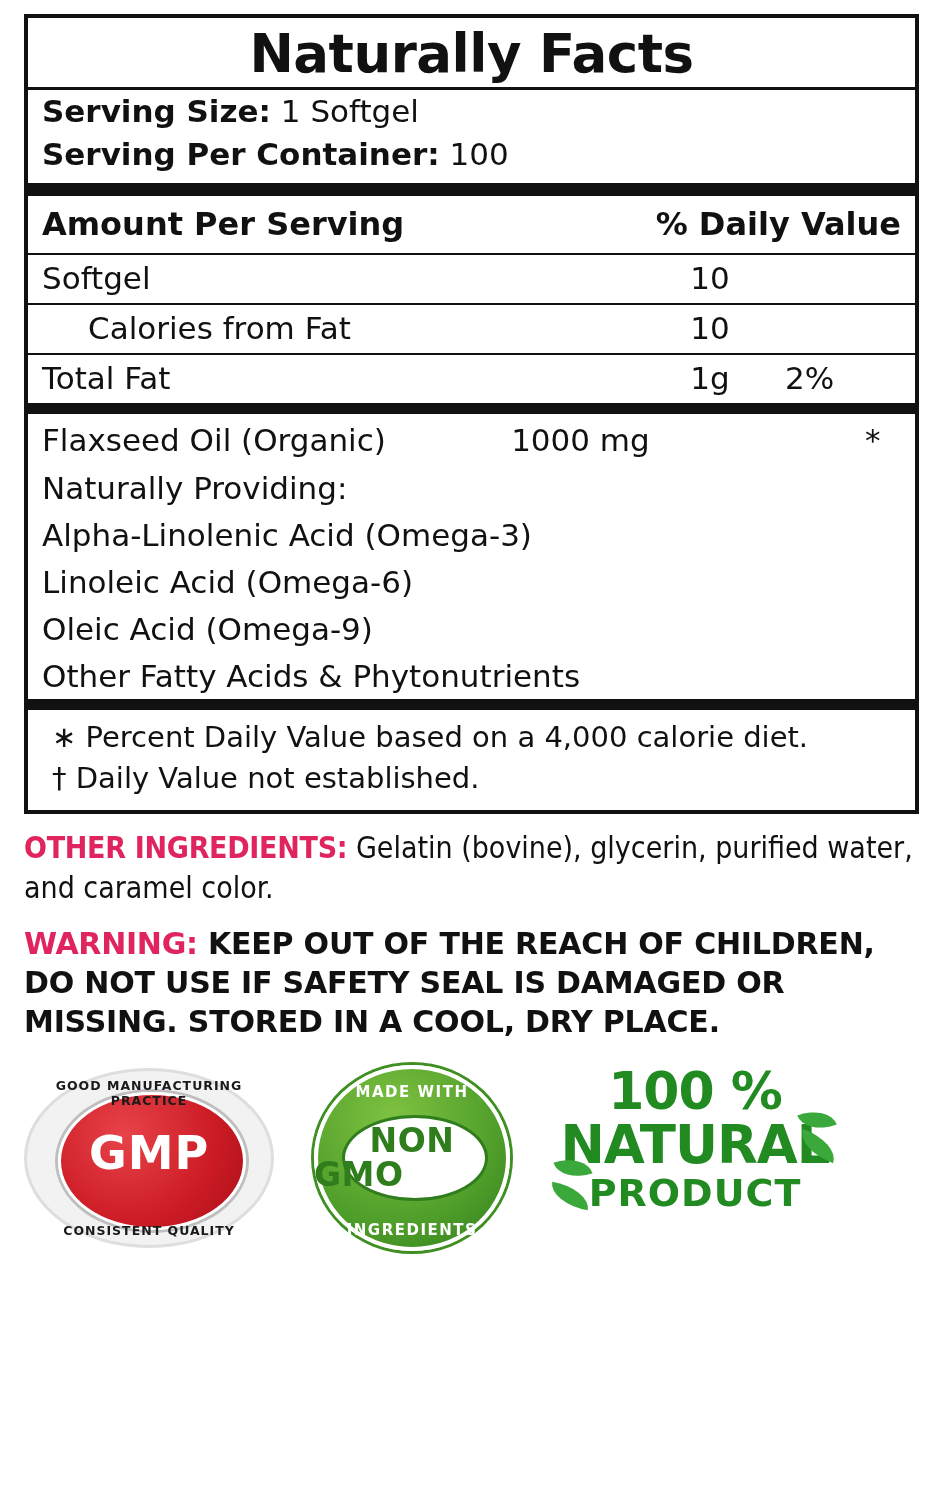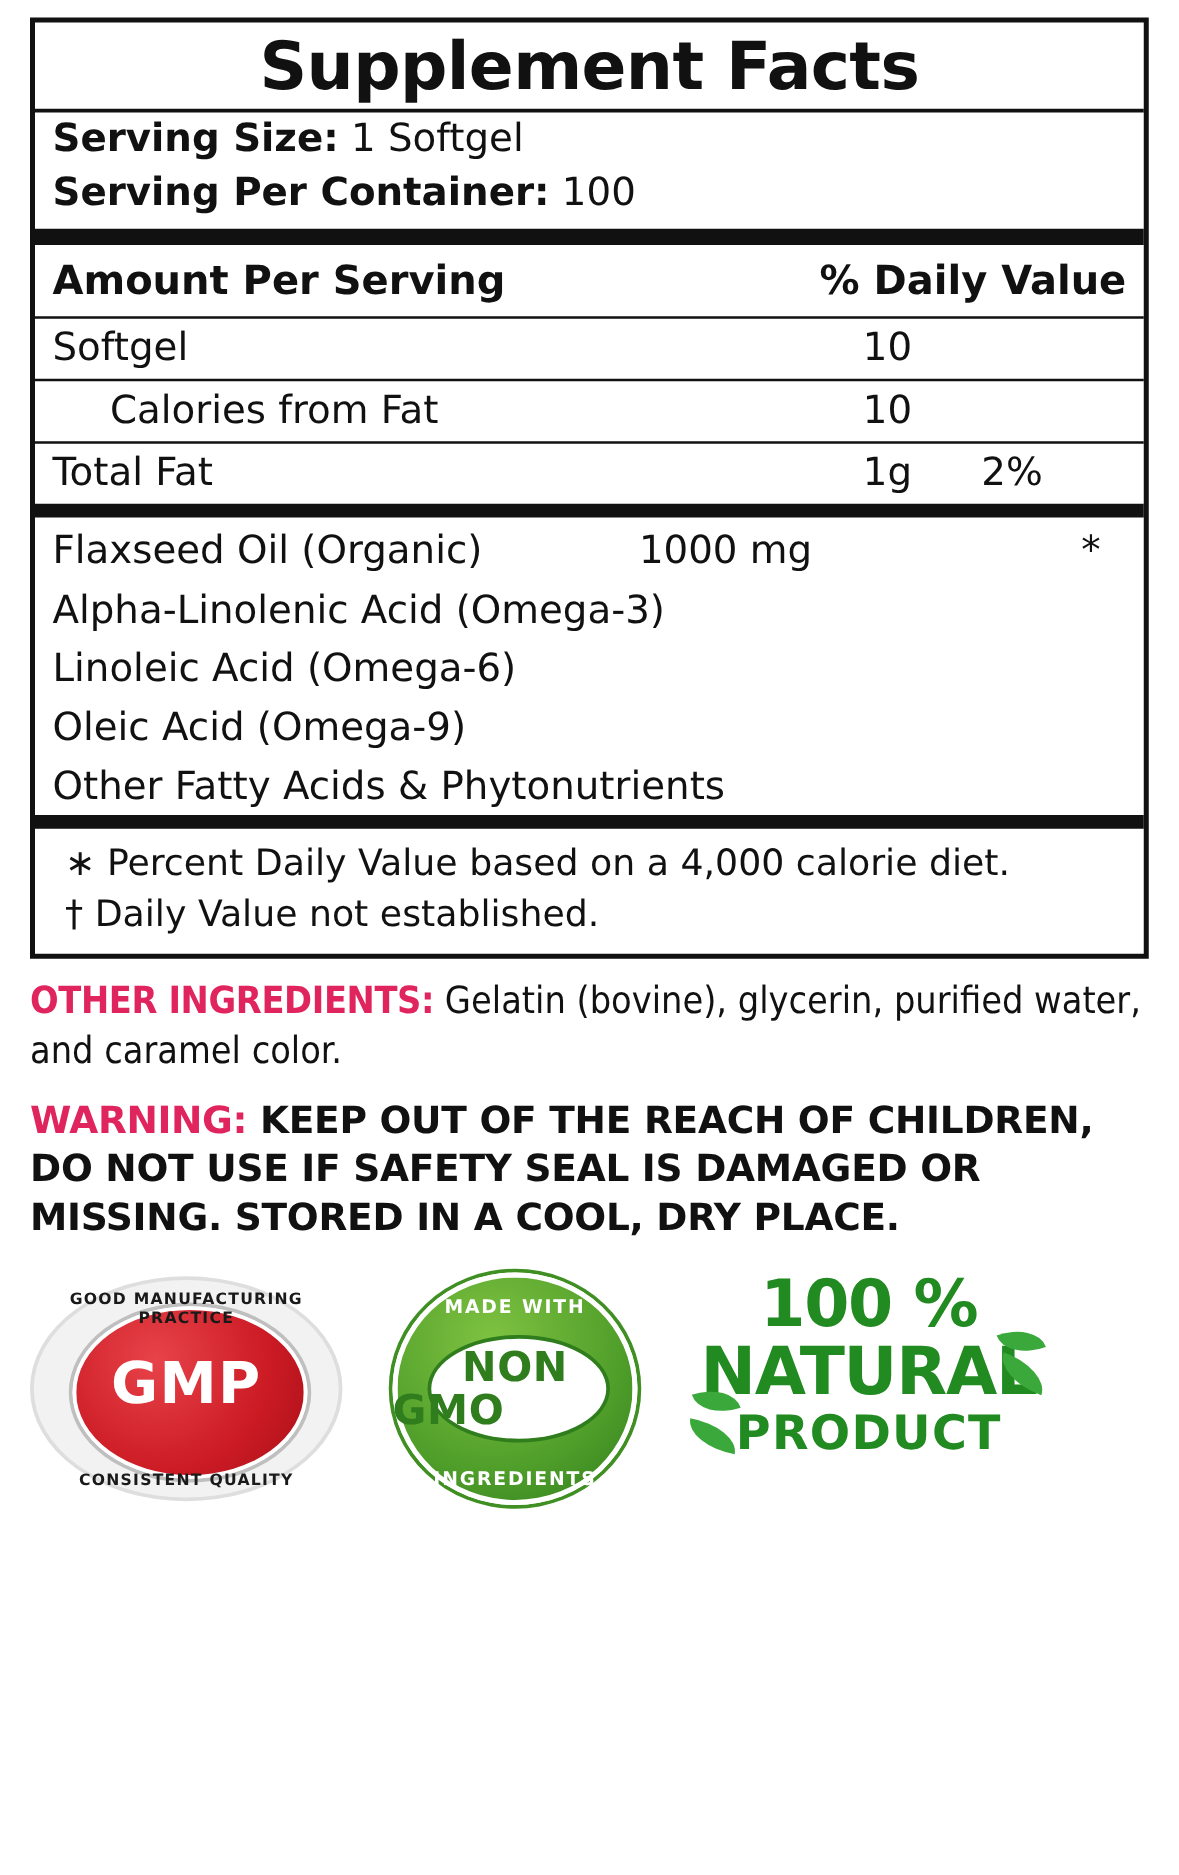--- a/index.html
+++ b/index.html
@@ -326,21 +326,21 @@
   .leaf.r1 { right: 6px; top: 44px; transform: rotate(160deg); }
   .leaf.r2 { right: 2px; top: 70px; transform: rotate(200deg); width: 40px; }
 </style>
 </head>
 <body>
 
 <div class="page">
 
   <div class="facts-panel">
 
-    <div class="facts-title">Supplement Facts</div>
+    <div class="facts-title">Naturally Facts</div>
 
     <div class="rule-med"></div>
 
     <div class="serving-block">
       <div class="serving-line">
         <b>Serving Size:</b>
         <span class="val">1 Softgel</span>
       </div>
       <div class="serving-line">
         <b>Serving Per Container:</b>
@@ -380,20 +380,21 @@
     </div>
 
     <div class="rule-thick2"></div>
 
     <div class="ing-row">
       <div class="iname">Flaxseed Oil (Organic)</div>
       <div class="iamt">1000 mg</div>
       <div class="istar">*</div>
     </div>
 
+    <div class="plain-line indent2">Naturally Providing:</div>
 
     <div class="plain-line indent3">Alpha-Linolenic Acid (Omega-3)</div>
     <div class="plain-line indent3">Linoleic Acid (Omega-6)</div>
     <div class="plain-line indent3">Oleic Acid (Omega-9)</div>
     <div class="plain-line indent3">Other Fatty Acids &amp; Phytonutrients</div>
 
     <div class="rule-thick2"></div>
 
     <div class="footnotes">
       <div class="footnote">∗ Percent Daily Value based on a 4,000 calorie diet.</div>

